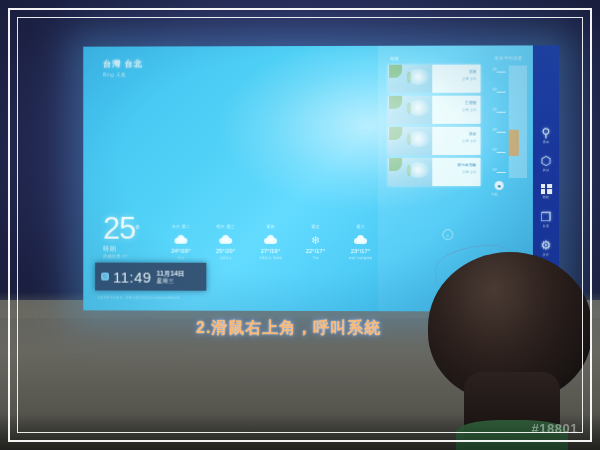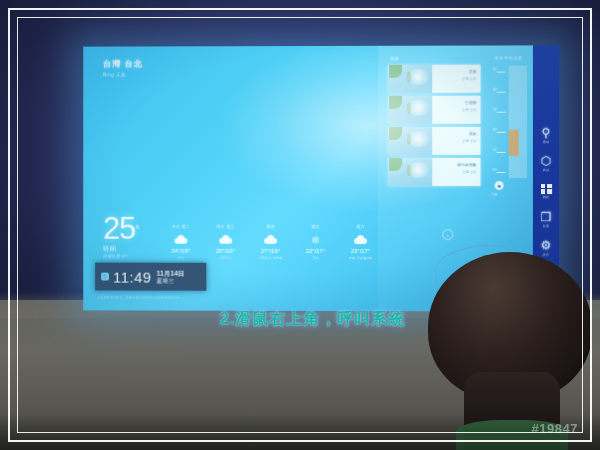--- a/index.html
+++ b/index.html
@@ -109,23 +109,23 @@
   .charm{position:absolute;left:0;width:26px;height:26px;display:flex;flex-direction:column;
     align-items:center;justify-content:center;color:#eaf6ff;}
   .charm .g{font-size:12px;line-height:12px;text-shadow:0 0 3px rgba(160,220,255,.8);}
   .charm .cl{font-size:3px;margin-top:1px;opacity:.8;letter-spacing:.2px;}
   .charm.c1{top:76px;} .charm.c2{top:104px;} .charm.c3{top:132px;}
   .charm.c4{top:160px;} .charm.c5{top:188px;}
   .winlogo{width:11px;height:10px;display:grid;grid-template-columns:1fr 1fr;grid-template-rows:1fr 1fr;gap:1.3px;}
   .winlogo i{background:#ffffff;display:block;}
 
   
-  .caption{position:absolute;left:196px;top:309px;font-size:16px;font-weight:bold;
-    color:#14b8a6;letter-spacing:1px;text-shadow:0 0 7px rgba(120,170,255,.85),0 0 2px rgba(255,255,255,.9);
-    white-space:nowrap;margin-left:24px;}
+  .caption{position:absolute;left:196px;top:318px;font-size:16px;font-weight:bold;
+    color:#fdba74;letter-spacing:1px;text-shadow:0 0 7px rgba(120,170,255,.85),0 0 2px rgba(255,255,255,.9);
+    white-space:nowrap;}
 
   
   .head{position:absolute;left:420px;top:252px;width:180px;height:198px;}
   .head .skull{position:absolute;left:8px;top:0;width:164px;height:150px;border-radius:50% 50% 46% 46%;
     background:radial-gradient(ellipse at 40% 25%, #4a3a33 0%, #2a1f1c 45%, #141010 85%);}
   .head .neck{position:absolute;left:44px;top:120px;width:96px;height:80px;border-radius:18px 18px 0 0;
     background:linear-gradient(180deg,#2c2220 0%,#1a1413 70%,#0f0c0b 100%);}
   .head .collar{position:absolute;left:36px;top:168px;width:112px;height:30px;
     background:linear-gradient(180deg,#2f5f3a 0%,#1e3f26 100%);border-radius:40% 40% 0 0;opacity:.9;}
   .head .wisp{position:absolute;left:14px;top:-6px;width:80px;height:34px;
@@ -336,15 +336,15 @@
     <div class="wisp"></div>
     <div class="skull"></div>
     <div class="neck"></div>
     <div class="collar"></div>
   </div>
 
   <div class="frame">
     <div class="l1"></div>
       <div class="l2"></div>
   </div>
-  <div class="idtag">#19847</div>
+  <div class="idtag">#18801</div>
 
 </div>
 
 </body></html>

